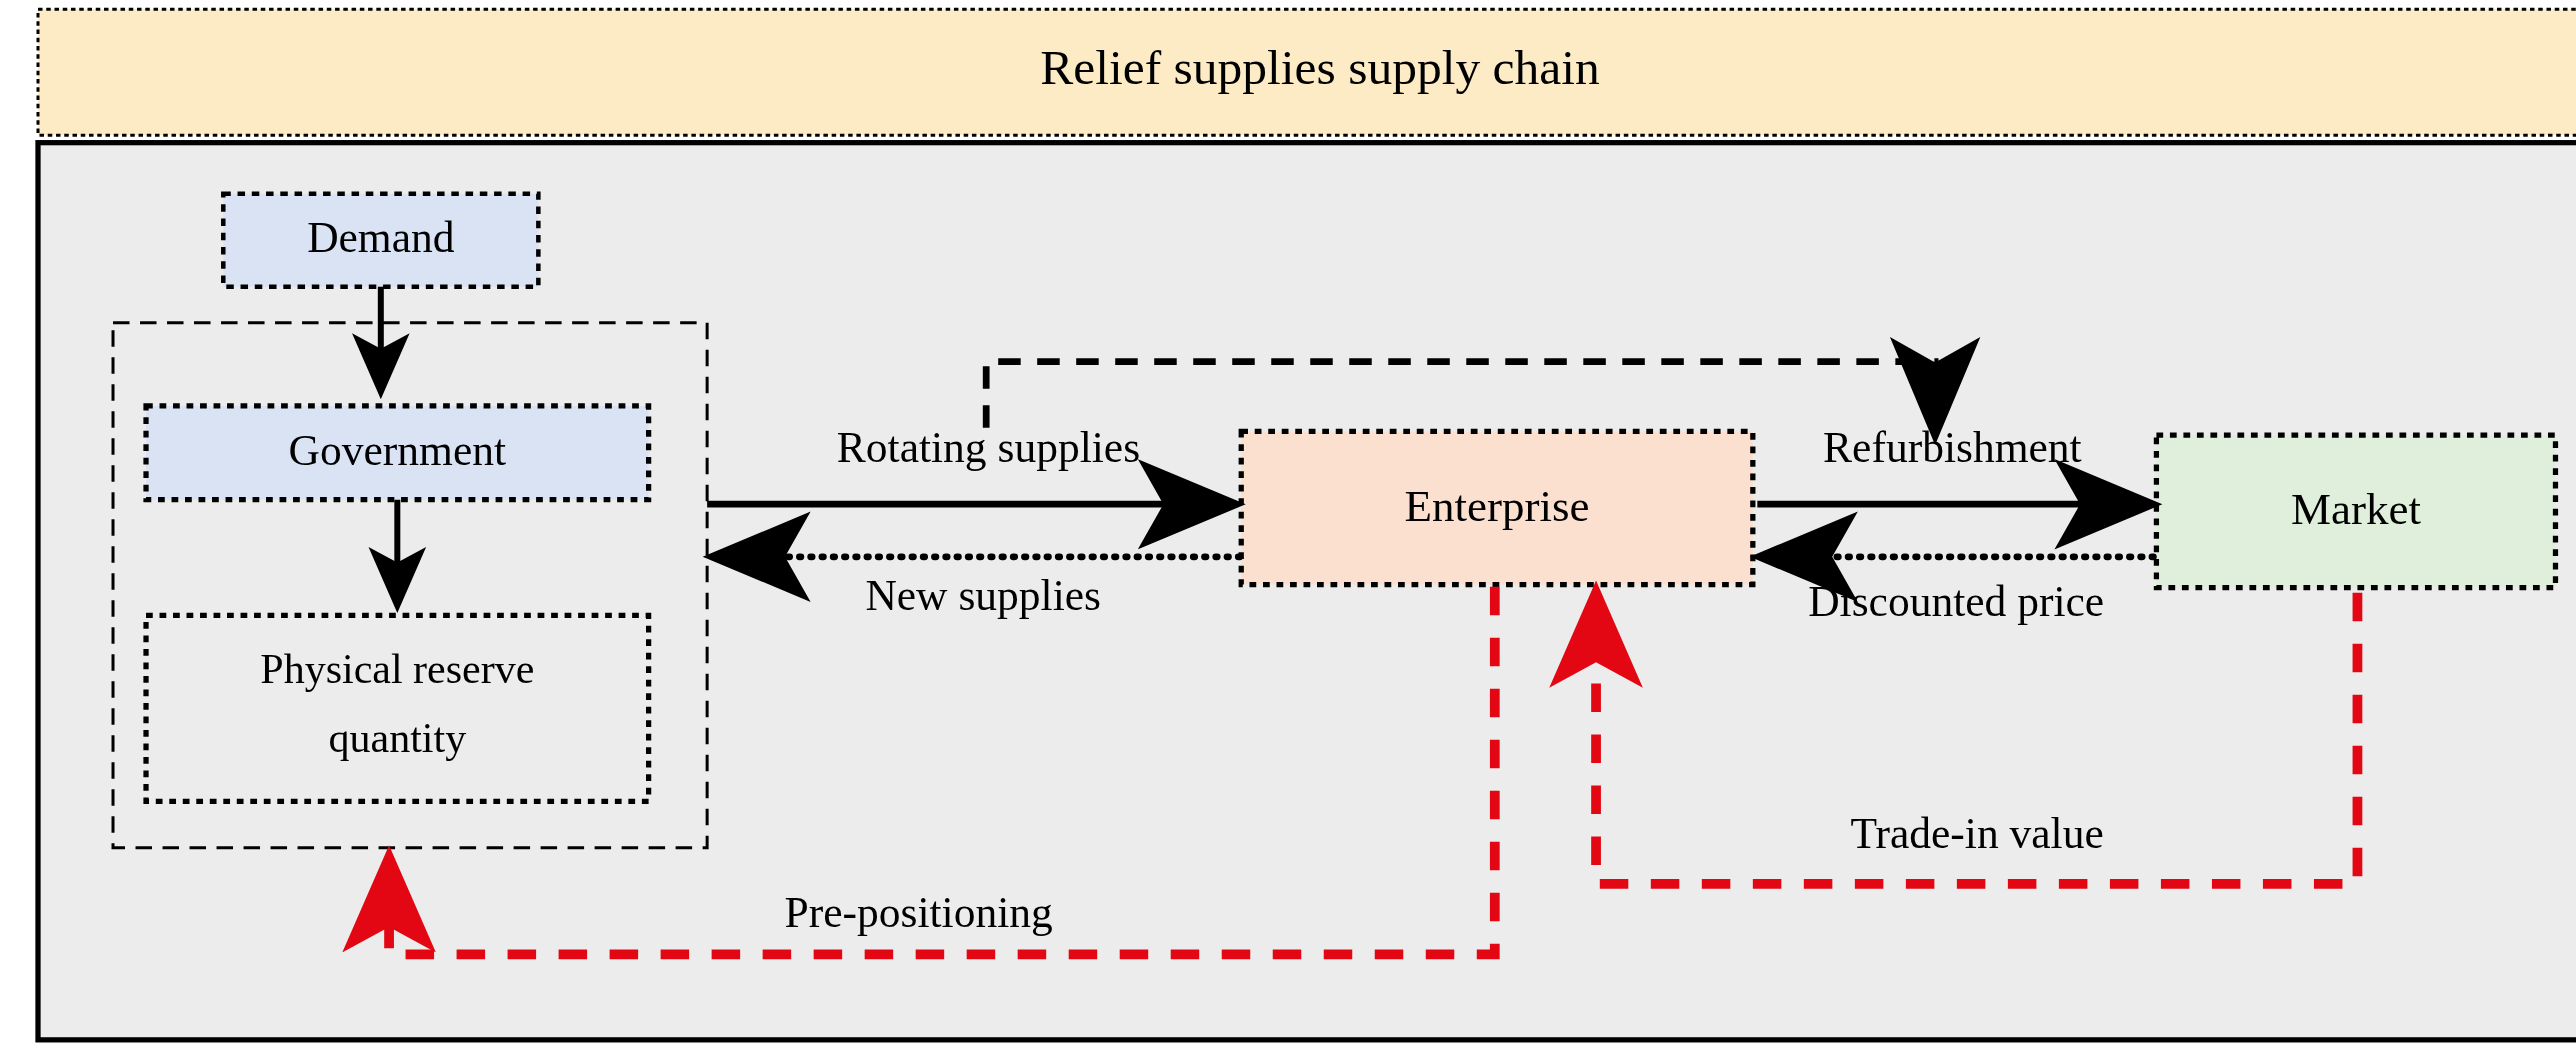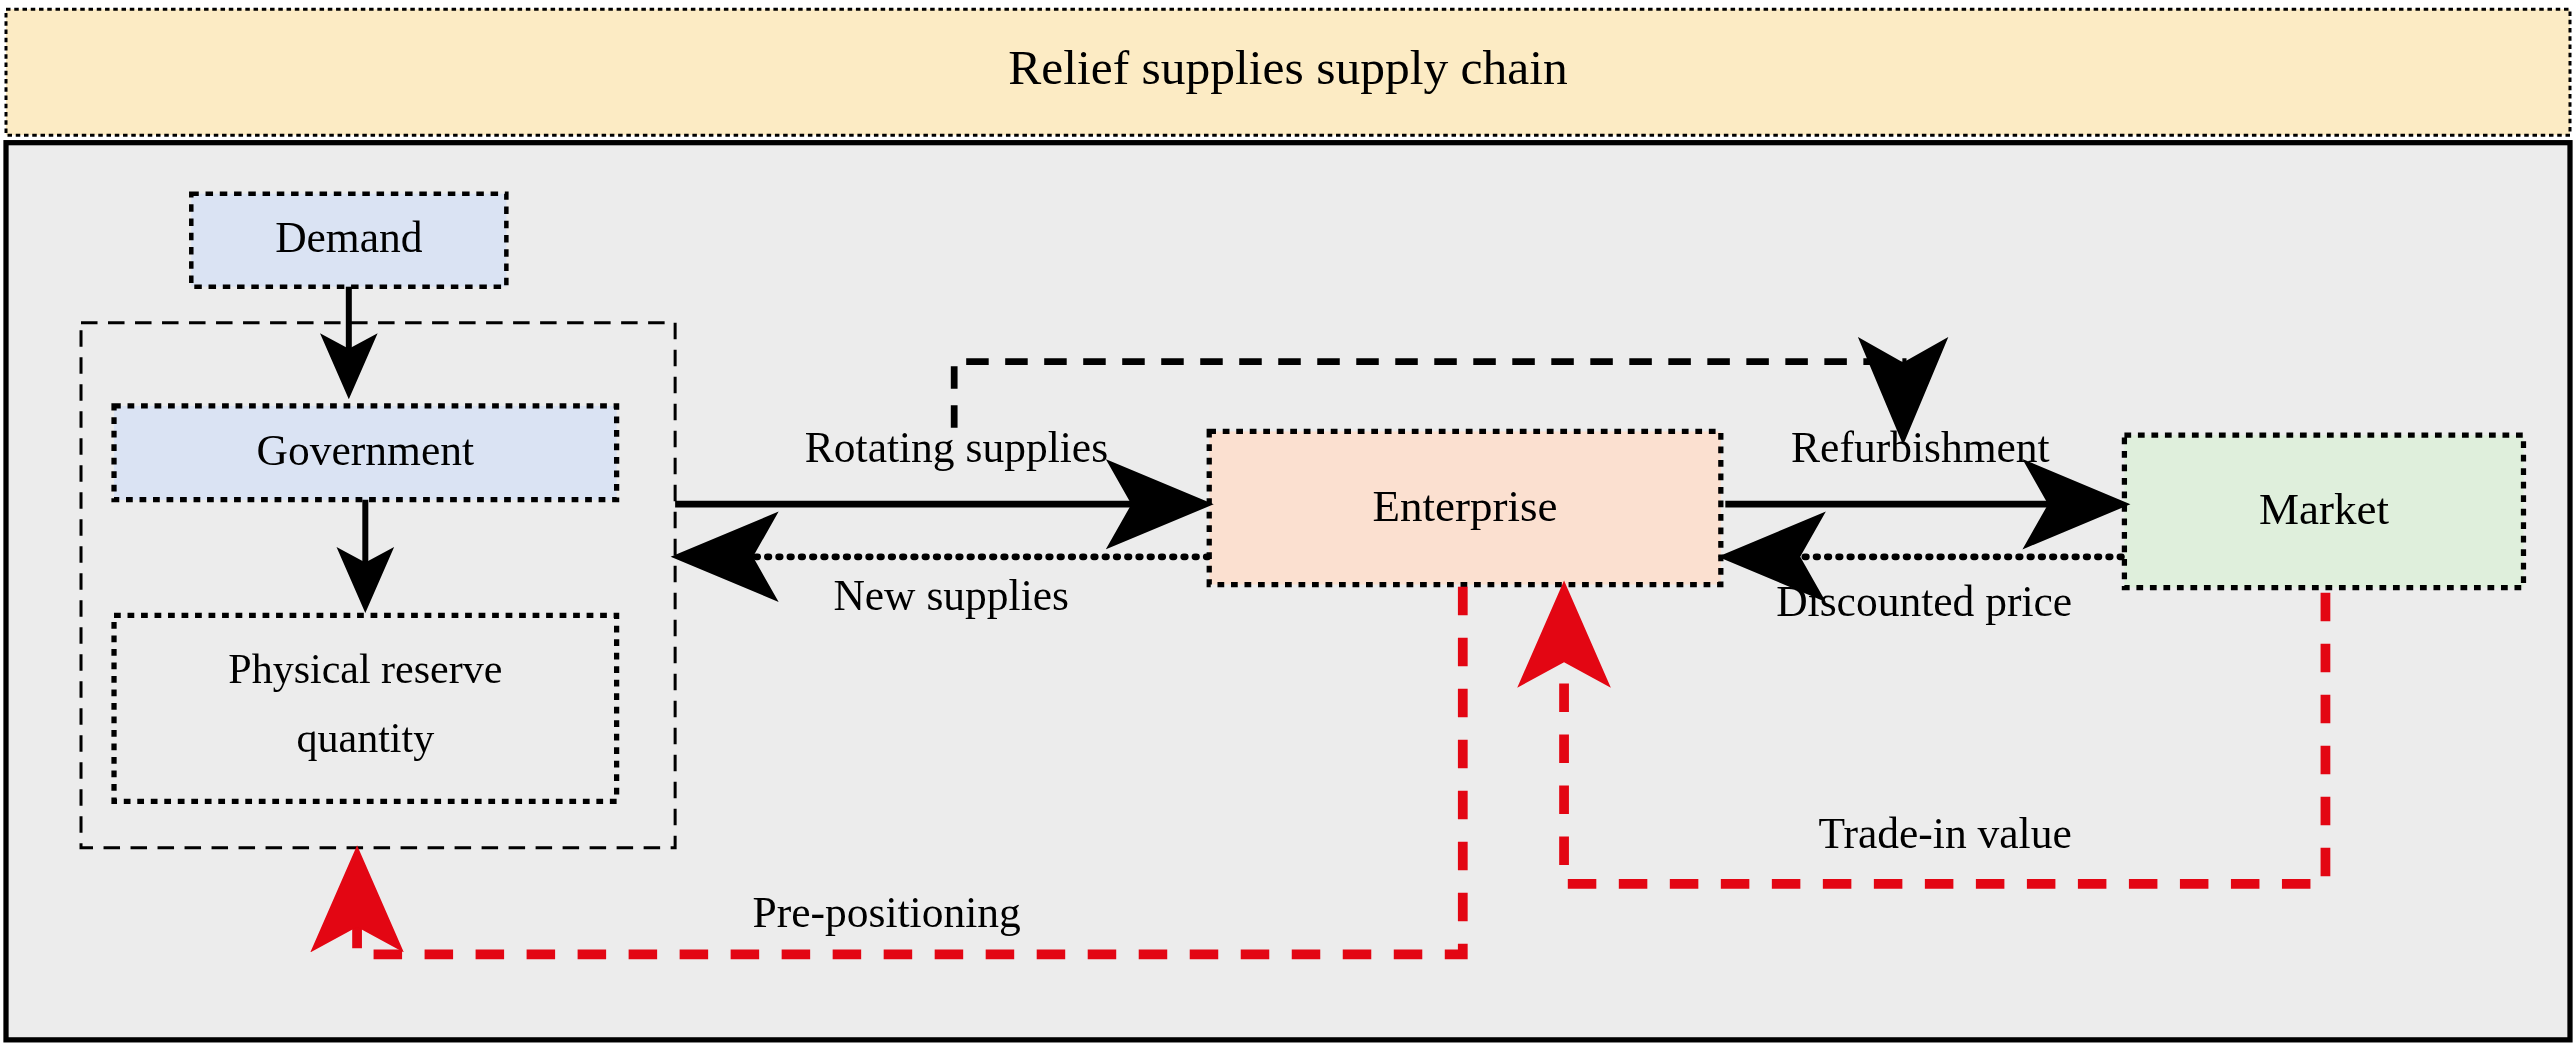--- a/index.html
+++ b/index.html
@@ -1,17 +1,17 @@
 <!DOCTYPE html>
 <html style="font-size:12px"><head>
 <meta charset="utf-8">
 <style>
   html,body{margin:0;padding:0;background:#fff;}
   body{width:2576px;height:1052px;font-family:"Liberation Serif",serif;}
-  #stage{position:relative;width:2315px;height:1052px;}
+  #stage{position:relative;width:2315px;height:1052px;margin-left:32px;}
   svg{display:block;}
   .lbl{font-family:"Liberation Serif",serif;fill:#000;}
 </style>
 </head>
 <body>
 
 <div id="stage">
 <svg width="2576" height="1052" viewBox="0 0 3434 1402" xmlns="http://www.w3.org/2000/svg">
 
   <defs>

